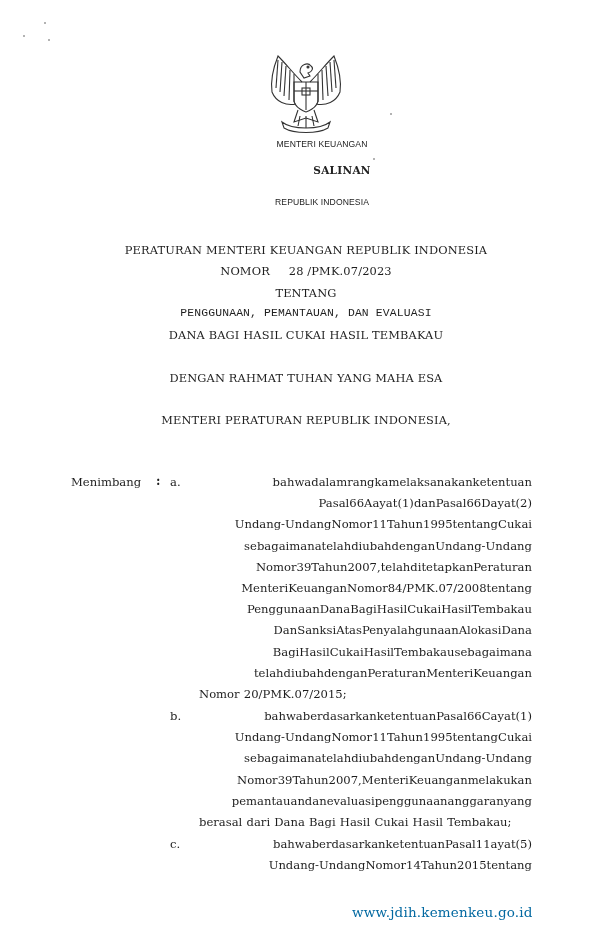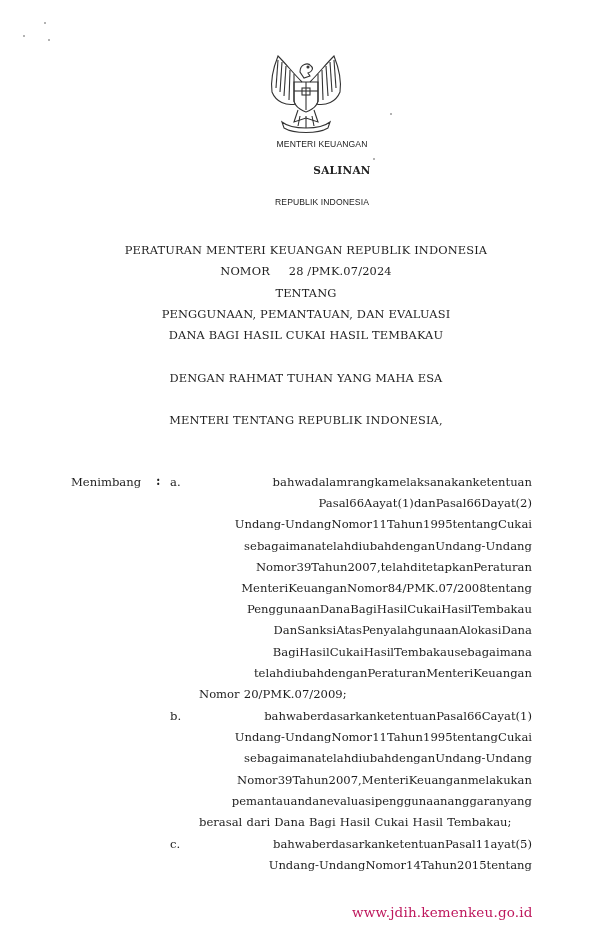--- a/index.html
+++ b/index.html
@@ -29,21 +29,21 @@
     .colon { position: absolute; left: 156px; top: 474px; font-size: 12px; font-weight: bold; }
     .item-letter { position: absolute; left: 170px; font-size: 11.6px; }
     .para-line {
       position: absolute; left: 199px; width: 333px; font-size: 11.6px;
       text-align: justify; text-align-last: justify; white-space: nowrap;
       display: flex; justify-content: flex-end;
     }
     .para-line.last { justify-content: flex-start; }
     .para-line.last span { margin-right: 4.2px; }
     .footer-url {
-      position: absolute; left: 352px; top: 904px; font-size: 13.5px; color: #be185d;
+      position: absolute; left: 352px; top: 904px; font-size: 13.5px; color: #0369a1;
       letter-spacing: 0.2px;
     }
   </style>
 </head>
 <body>
 
 <div class="specks">
   <span style="left:44px;top:22px;"></span>
   <span style="left:23px;top:35px;"></span>
   <span style="left:48px;top:39px;"></span>
@@ -83,26 +83,26 @@
 
     <path d="M18 70 C28 78 56 78 66 70 L64 76 C54 82 30 82 20 76 Z"></path>
   </g>
 </svg>
 
 <div class="minister-line" style="top:139px;">MENTERI KEUANGAN</div>
 <div class="minister-line" style="top:149px;margin-top:48px;">REPUBLIK INDONESIA</div>
 <div class="salinan">SALINAN</div>
 
 <div class="center-line" style="top:243px;">PERATURAN MENTERI KEUANGAN REPUBLIK INDONESIA</div>
-<div class="center-line" style="top:264px;">NOMOR     28 /PMK.07/2024</div>
+<div class="center-line" style="top:264px;">NOMOR     28 /PMK.07/2023</div>
 <div class="center-line" style="top:286px;">TENTANG</div>
-<div class="center-line" style="top:307px;">PENGGUNAAN, PEMANTAUAN, DAN EVALUASI</div>
+<div class="center-line" style="top:307px;font-family:Liberation Mono, monospace;">PENGGUNAAN, PEMANTAUAN, DAN EVALUASI</div>
 <div class="center-line" style="top:328px;">DANA BAGI HASIL CUKAI HASIL TEMBAKAU</div>
 <div class="center-line" style="top:371px;">DENGAN RAHMAT TUHAN YANG MAHA ESA</div>
-<div class="center-line" style="top:413px;">MENTERI TENTANG REPUBLIK INDONESIA,</div>
+<div class="center-line" style="top:413px;">MENTERI PERATURAN REPUBLIK INDONESIA,</div>
 
 <div class="label-menimbang">Menimbang</div>
 <div class="colon">:</div>
 
 <div id="items">
     <div class="item-letter" style="top: 475px;">a.</div>
     <div class="para-line" style="top: 475px;">
       <span>bahwa</span>
       <span>dalam</span>
       <span>rangka</span>
@@ -180,21 +180,21 @@
     <div class="para-line" style="top: 665.8px;">
       <span>telah</span>
       <span>diubah</span>
       <span>dengan</span>
       <span>Peraturan</span>
       <span>Menteri</span>
       <span>Keuangan</span>
     </div>
     <div class="para-line last" style="top: 687px;">
       <span>Nomor</span>
-      <span>20/PMK.07/2009;</span>
+      <span>20/PMK.07/2015;</span>
     </div>
     <div class="item-letter" style="top: 709px;">b.</div>
     <div class="para-line" style="top: 709px;">
       <span>bahwa</span>
       <span>berdasarkan</span>
       <span>ketentuan</span>
       <span>Pasal</span>
       <span>66C</span>
       <span>ayat</span>
       <span>(1)</span>

